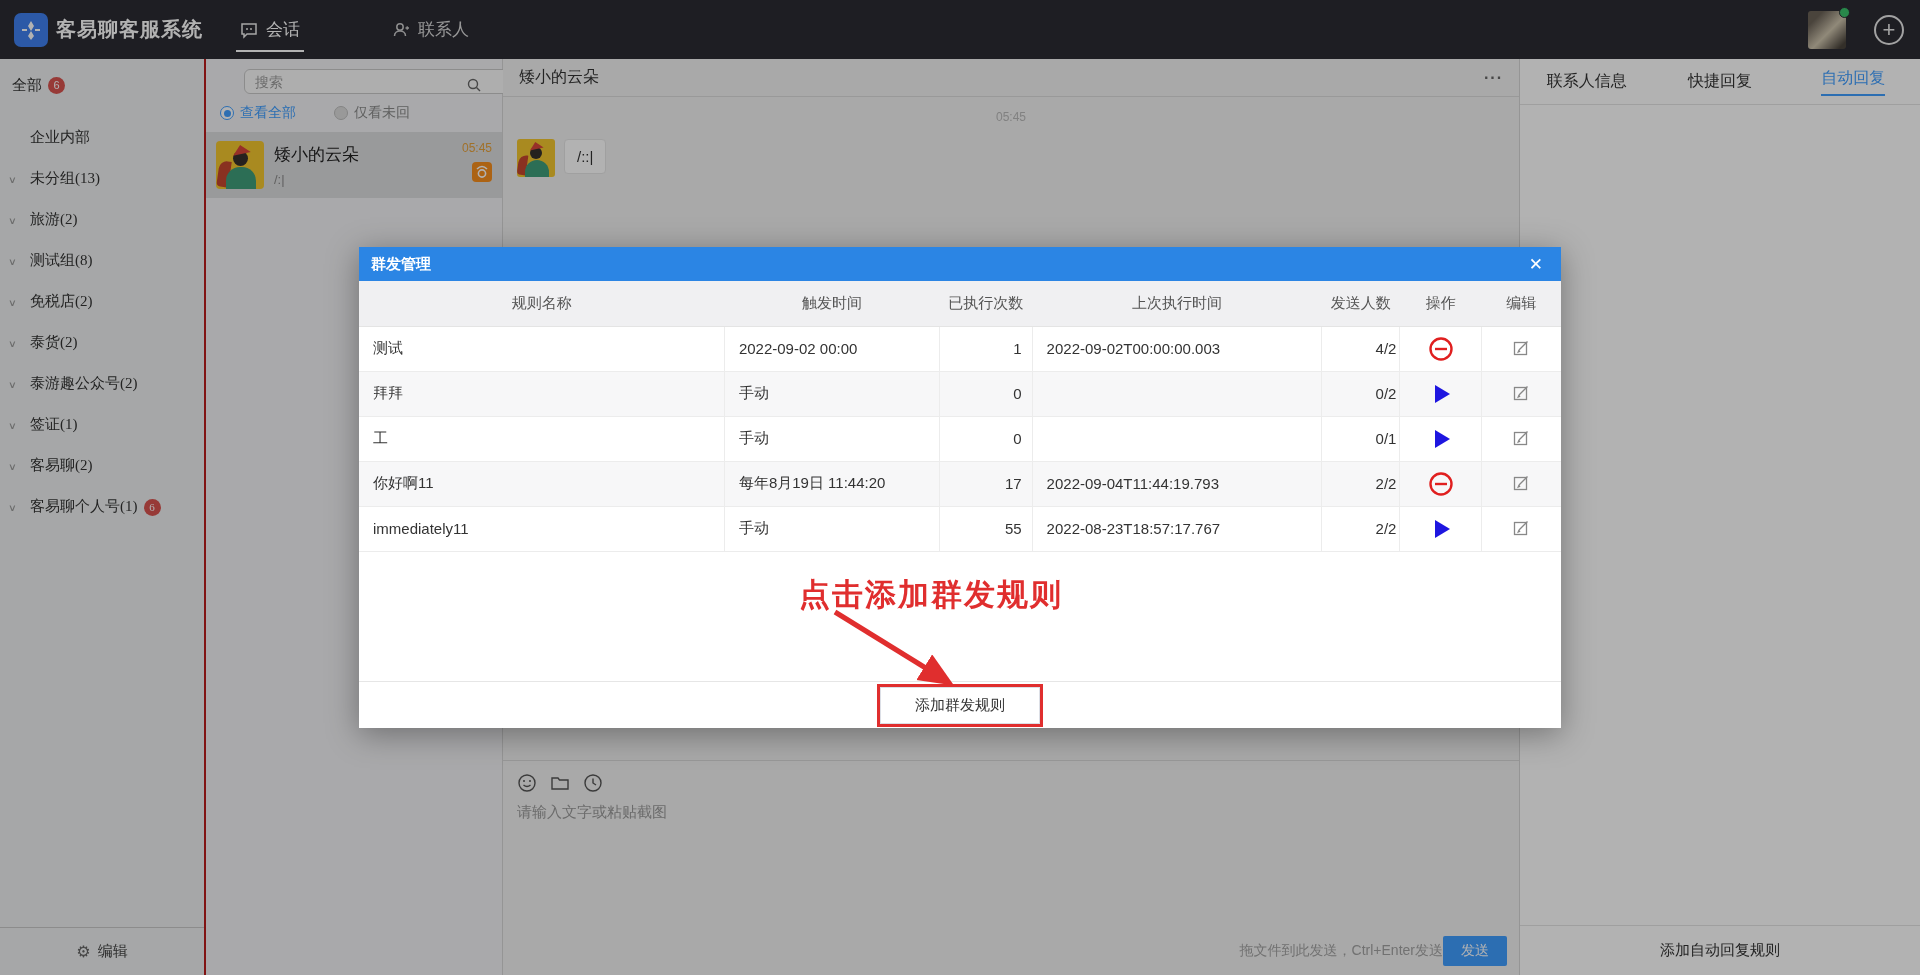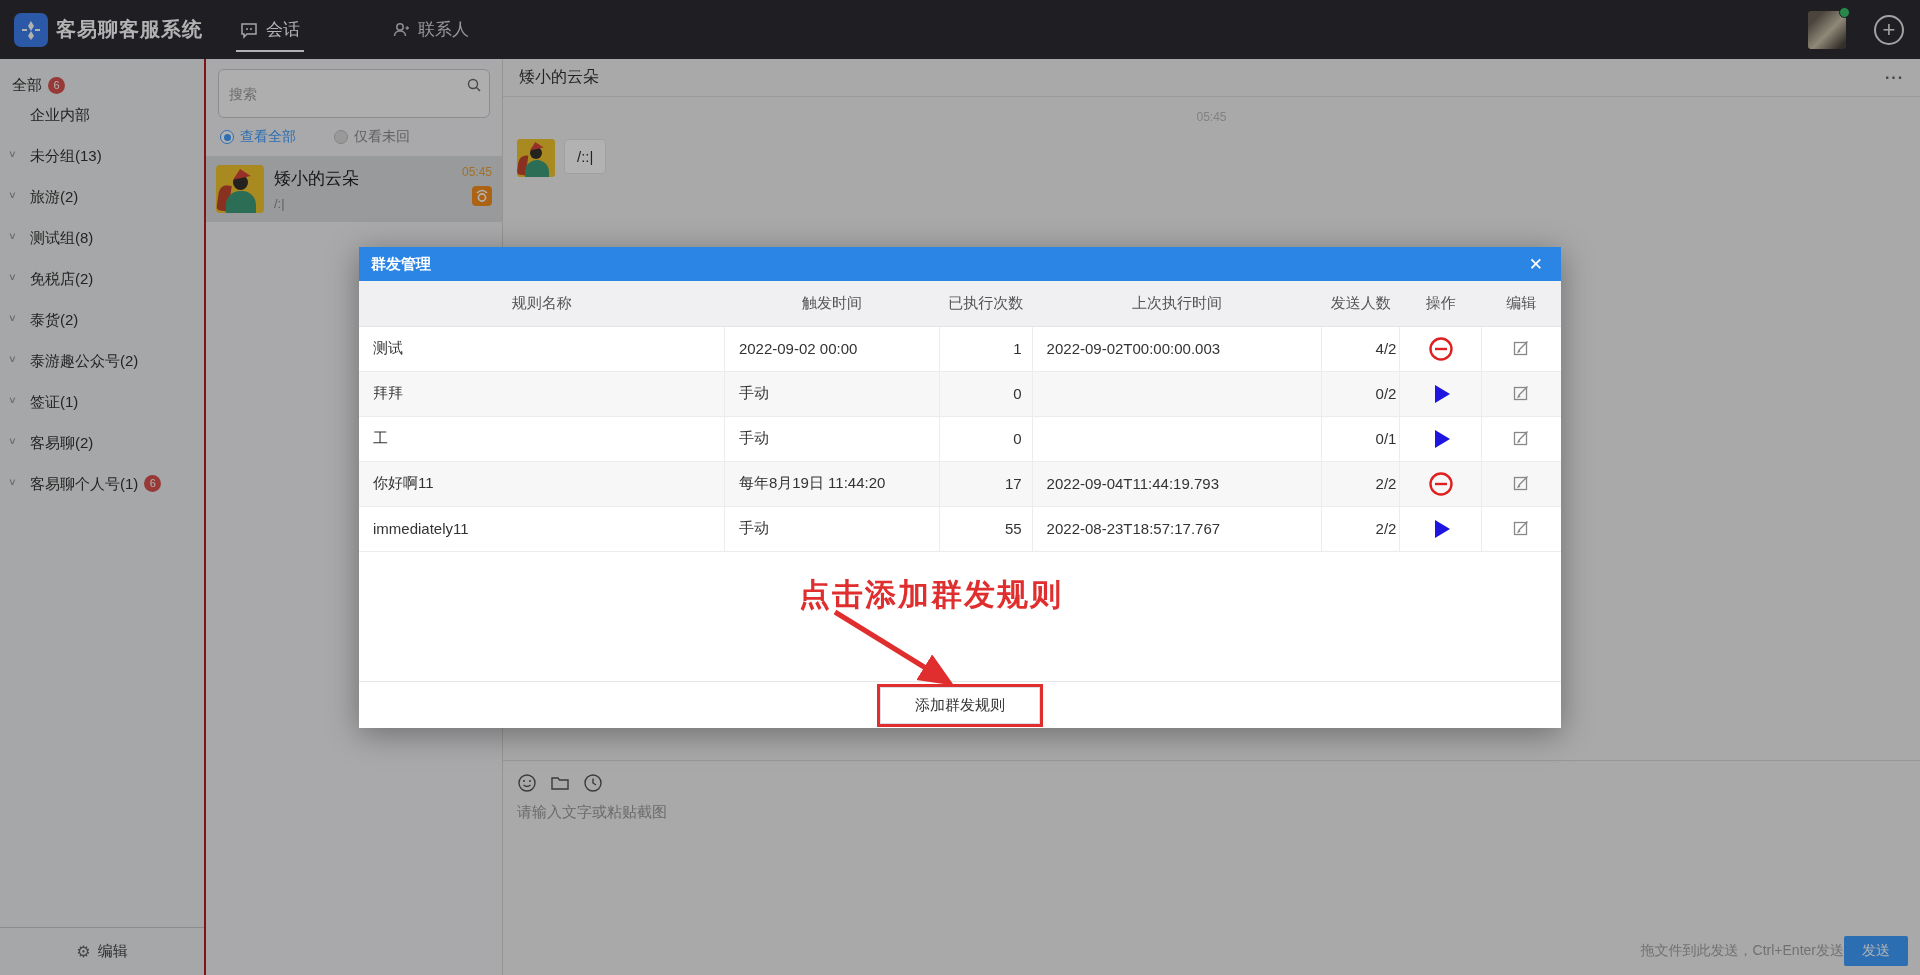--- a/index.html
+++ b/index.html
@@ -19,29 +19,29 @@
   .nav-avatar { position:relative; width:38px; height:38px; border-radius:3px; background:linear-gradient(135deg,#6b6257 20%,#cfc5ae 55%,#4a443c 90%); }
   .online-dot { position:absolute; top:-4px; right:-4px; width:11px; height:11px; border-radius:50%; background:#3ac36b; border:1px solid #2b2b33; }
   .plus-btn { width:30px; height:30px; border:2px solid #e8e8e8; border-radius:50%; color:#e8e8e8; font-size:22px; line-height:26px; text-align:center; cursor:pointer; }
 
   .main { display:flex; height:916px; }
 
   
   .sidebar { position:relative; width:206px; background:#eef0f1; border-right:2px solid #b91c1c; flex:none; }
   .all-item { height:41px; margin-top:6px; display:flex; align-items:center; padding-left:12px; font-size:15px; color:#333; cursor:pointer; }
   .badge { display:inline-block; min-width:17px; height:17px; padding:0 2px; border-radius:9px; background:#d9534f; color:#fff; font-size:11px; line-height:17px; text-align:center; margin-left:6px; }
-  .group-item { position:relative; height:41px; display:flex; align-items:flex-start; padding-left:30px; font-size:15px; color:#333; cursor:pointer; }
+  .group-item { position:relative; height:41px; display:flex; align-items:flex-end; padding-left:30px; font-size:15px; color:#333; cursor:pointer;font-family:Liberation Serif, serif; }
   .chev { position:absolute; left:8px; color:#9a9a9a; font-size:12px; transform:scaleY(.8); }
   .sidebar-footer { position:absolute; left:0; right:0; bottom:0; height:48px; border-top:1px solid #c9c9c9; display:flex; align-items:center; justify-content:center; gap:7px; font-size:15px; color:#444; cursor:pointer; background:#eef0f1; }
   .gear { font-size:16px; color:#666; }
 
   
   .chatlist { width:297px; background:#f2f3f5; border-right:1px solid #d6d6d6; flex:none; display:flex; flex-direction:column; }
   .searchwrap { position:relative; margin:10px 12px 4px; }
-  .searchwrap input { width:100%; height:49px; background:#fafafa; border:1px solid #c9c9c9; border-radius:6px; font-size:14px; color:#666; padding:0 30px 0 10px; outline:none; }
+  .searchwrap input { width:100%; height:25px; background:#fafafa; border:1px solid #c9c9c9; border-radius:6px; font-size:14px; color:#666; padding:0 30px 0 10px; outline:none;margin-left:26px; }
   .searchwrap input::placeholder { color:#9c9c9c; }
   .search-icon { position:absolute; right:8px; top:8px; }
   .radios { display:flex; gap:38px; padding:6px 14px 10px; font-size:14px; align-items:center; }
   .radio { display:flex; align-items:center; gap:6px; cursor:pointer; }
   .radio .dot { width:14px; height:14px; border-radius:50%; border:1px solid #409eff; display:flex; align-items:center; justify-content:center; background:#fff; }
   .radio .dot i { display:block; width:7px; height:7px; border-radius:50%; background:#409eff; }
   .radio.sel span.lbl { color:#409eff; }
   .radio.unsel .dot { border-color:#bdbdbd; background:#dcdcdc; }
   .radio.unsel .lbl { color:#8a8a8a; }
   .chat-item { position:relative; height:66px; background:#dcdddf; display:flex; gap:10px; padding:9px 10px; cursor:pointer; }
@@ -273,20 +273,34 @@
             </svg>
         </div>
         <div class="input-placeholder">请输入文字或粘贴截图</div>
         <div class="send-row">
           <span class="drop-hint">拖文件到此发送，Ctrl+Enter发送</span>
           <button class="send-btn">发送</button>
         </div>
       </div>
     </div>
 
+    <div class="rightpanel">
+      <div class="rtabs">
+        <div class="rtab">
+            <span>联系人信息</span>
+          </div>
+        <div class="rtab">
+            <span>快捷回复</span>
+          </div>
+        <div class="rtab active">
+            <span>自动回复</span>
+          </div>
+      </div>
+      <div class="rfooter">添加自动回复规则</div>
+    </div>
   </div>
 
   <div class="dim"></div>
 
   <div class="modal">
     <div class="modal-header">
       <span class="modal-title">群发管理</span>
       <span class="modal-close">✕</span>
     </div>
     <table class="rules">

